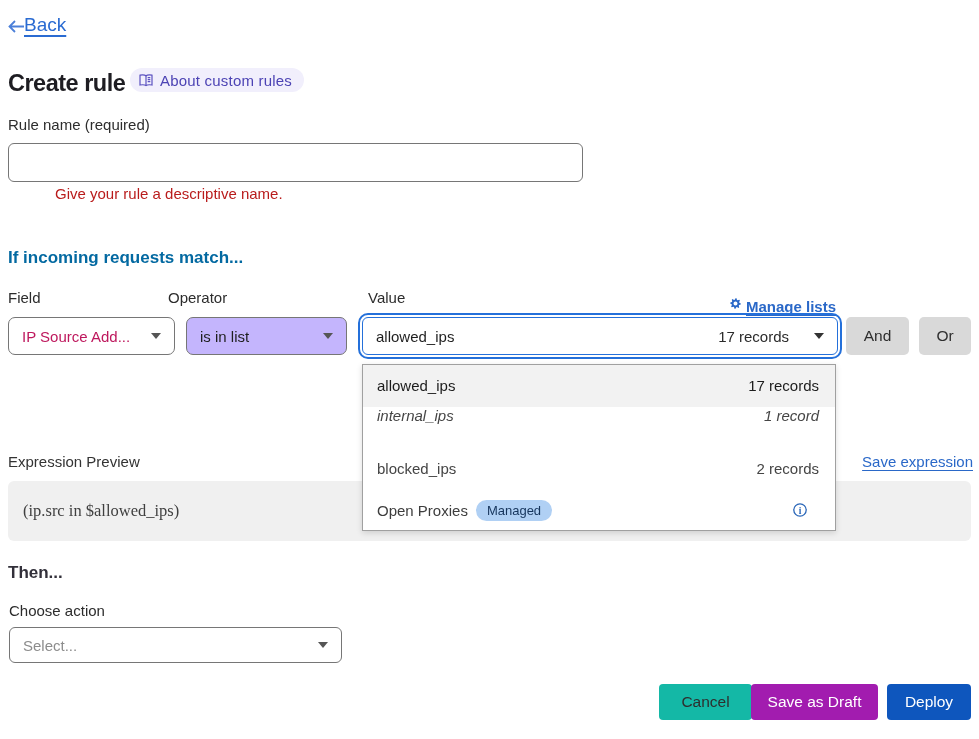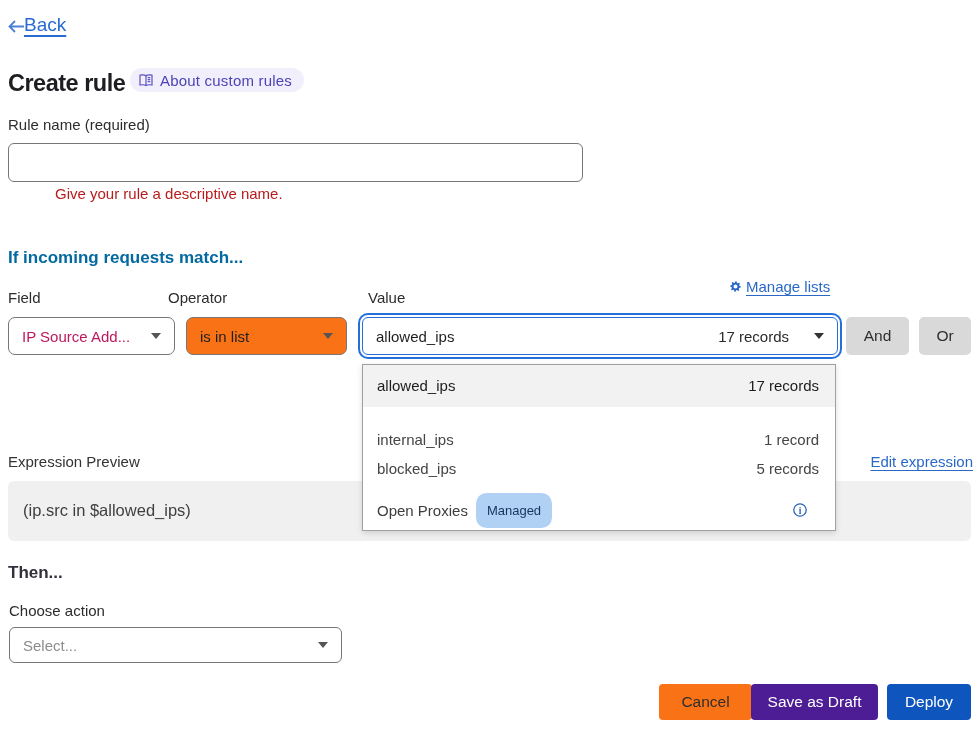--- a/index.html
+++ b/index.html
@@ -33,78 +33,78 @@
   <div class="abs" style="left:8px; top:116px; font-size:15px; color:#2d2d2d;">Rule name (required)</div>
   <div class="abs" style="left:8px; top:143px; width:575px; height:39px; border:1px solid #767676; border-radius:6px; background:#fff;"></div>
   <div class="abs" style="left:8px; top:185px; font-size:15px; color:#b91c1c;margin-left:47px;">Give your rule a descriptive name.</div>
 
   <div class="abs" style="left:8px; top:248px; font-size:17px; font-weight:bold; color:#0369a1;">If incoming requests match...</div>
 
   <div class="abs" style="left:8px; top:289px; font-size:15px; color:#2c2c2c;">Field</div>
   <div class="abs" style="left:168px; top:289px; font-size:15px; color:#2c2c2c;">Operator</div>
   <div class="abs" style="left:368px; top:289px; font-size:15px; color:#2c2c2c;">Value</div>
 
-  <div class="abs" style="left:730px; top:278px; display:flex; align-items:center;">
+  <div class="abs" style="left:730px; top:298px; display:flex; font-weight:bold;">
     <svg width="11" height="11" viewBox="0 0 16 16" style="margin-right:5px;">
       <path fill-rule="evenodd" fill="#2a68c8" d="M8.00 0.30 L9.50 0.45 L10.18 2.73 L11.17 3.26 L13.44 2.56 L14.40 3.72 L13.27 5.82 L13.59 6.89 L15.70 8.00 L15.55 9.50 L13.27 10.18 L12.74 11.17 L13.44 13.44 L12.28 14.40 L10.18 13.27 L9.11 13.59 L8.00 15.70 L6.50 15.55 L5.82 13.27 L4.83 12.74 L2.56 13.44 L1.60 12.28 L2.73 10.18 L2.41 9.11 L0.30 8.00 L0.45 6.50 L2.73 5.82 L3.26 4.83 L2.56 2.56 L3.72 1.60 L5.82 2.73 L6.89 2.41 Z M8 5.1 A2.9 2.9 0 1 0 8 10.9 A2.9 2.9 0 1 0 8 5.1 Z"></path>
     </svg>
     <span style="font-size:15px; color:#2a68c8; text-decoration:underline; text-underline-offset:3px;">Manage lists</span>
   </div>
 
   <div class="abs" style="left:8px; top:317px; width:167px; height:38px; border:1px solid #767676; border-radius:7px; background:#fff; display:flex; align-items:center; padding:0 13px;">
     <span style="font-size:15px; color:#be185d;">IP Source Add...</span>
     <span class="caret" style="margin-left:auto;"></span>
   </div>
 
-  <div class="abs" style="left:186px; top:317px; width:161px; height:38px; border:1px solid #767676; border-radius:7px; background:#f97316; display:flex; align-items:center; padding:0 13px;">
+  <div class="abs" style="left:186px; top:317px; width:161px; height:38px; border:1px solid #767676; border-radius:7px; background:#c4b5fd; display:flex; align-items:center; padding:0 13px;">
     <span style="font-size:15px; color:#1f1f1f;">is in list</span>
     <span class="caret" style="margin-left:auto;"></span>
   </div>
 
   <div class="abs" style="left:362px; top:317px; width:476px; height:38px; border:1.5px solid #2470da; border-radius:6px; background:#fff; outline:2.5px solid #2470da; outline-offset:2.5px; display:flex; align-items:center; padding:0 13px;">
     <span style="font-size:15px; color:#1f1f1f;">allowed_ips</span>
     <span style="margin-left:auto; font-size:15px; color:#2b2b2b;">17 records</span>
     <span class="caret" style="margin-left:25px; border-top-color:#333;"></span>
   </div>
 
   <div class="abs" style="left:846px; top:317px; width:63px; height:38px; background:#d9d9d9; border-radius:5px; display:flex; align-items:center; justify-content:center; font-size:15.5px; color:#2e2e2e;">And</div>
   <div class="abs" style="left:919px; top:317px; width:52px; height:38px; background:#d9d9d9; border-radius:5px; display:flex; align-items:center; justify-content:center; font-size:15.5px; color:#2e2e2e;">Or</div>
 
   <div class="abs" style="left:8px; top:453px; font-size:15px; color:#333;">Expression Preview</div>
-  <div class="abs" style="right:6px; top:453px; font-size:15px; color:#2a68c8;"><span style="text-decoration:underline; text-underline-offset:3px;">Edit expression</span></div>
+  <div class="abs" style="right:6px; top:453px; font-size:15px; color:#2a68c8;"><span style="text-decoration:underline; text-underline-offset:3px;">Save expression</span></div>
   <div class="abs" style="left:8px; top:481px; width:963px; height:60px; background:#f0f0f0; border-radius:6px;"></div>
-  <div class="abs" style="left:23px; top:501px; font-family:Liberation Sans, sans-serif; font-size:16.5px; color:#3f3f3f;">(ip.src in $allowed_ips)</div>
+  <div class="abs" style="left:23px; top:501px; font-family:Liberation Serif, serif; font-size:16.5px; color:#3f3f3f;">(ip.src in $allowed_ips)</div>
 
   <div class="abs" style="left:362px; top:364px; width:474px; height:167px; background:#fff; border:1px solid #a0a0a0; box-shadow:0 2px 6px rgba(0,0,0,0.14); z-index:5;">
     <div style="height:41.5px; background:#f2f2f2; display:flex; align-items:center; padding:0 16px 0 14px;">
       <span style="font-size:15px; color:#1c1c1c;">allowed_ips</span>
       <span style="margin-left:auto; font-size:15px; color:#1c1c1c;">17 records</span>
     </div>
-    <div style="height:41.5px; display:flex; align-items:flex-end; padding:0 16px 0 14px;">
+    <div style="height:41.5px; display:flex; align-items:flex-start; padding:0 16px 0 14px;font-style:italic;">
       <span style="font-size:15px; color:#454545;">internal_ips</span>
       <span style="margin-left:auto; font-size:15px; color:#454545;">1 record</span>
     </div>
     <div style="height:41.5px; display:flex; align-items:center; padding:0 16px 0 14px;">
       <span style="font-size:15px; color:#454545;">blocked_ips</span>
-      <span style="margin-left:auto; font-size:15px; color:#454545;">5 records</span>
+      <span style="margin-left:auto; font-size:15px; color:#454545;">2 records</span>
     </div>
     <div style="height:41.5px; display:flex; align-items:center; padding:0 16px 0 14px;">
       <span style="font-size:15px; color:#3d3d3d;">Open Proxies</span>
-      <span style="margin-left:8px; height:35px; padding:0 11px; border-radius:10.5px; background:#b0d0f4; color:#16355c; font-size:13px; display:flex; align-items:center;">Managed</span>
+      <span style="margin-left:8px; height:21px; padding:0 11px; border-radius:10.5px; background:#b0d0f4; color:#16355c; font-size:13px; display:flex; align-items:center;">Managed</span>
       <svg style="margin-left:auto; margin-right:12px;" width="14" height="14" viewBox="0 0 14 14">
         <circle cx="7" cy="7" r="6.2" fill="none" stroke="#2a66b8" stroke-width="1.3"></circle>
         <text x="7" y="10.6" font-family="Liberation Serif, serif" font-size="9.5" font-weight="bold" fill="#2a66b8" text-anchor="middle">i</text>
       </svg>
     </div>
   </div>
 
   <div class="abs" style="left:8px; top:563px; font-size:17px; font-weight:bold; color:#32303a;">Then...</div>
   <div class="abs" style="left:9px; top:602px; font-size:15px; color:#2c2c2c;">Choose action</div>
   <div class="abs" style="left:9px; top:627px; width:333px; height:36px; border:1px solid #767676; border-radius:6px; background:#fff; display:flex; align-items:center; padding:0 13px;">
     <span style="font-size:15px; color:#8c8c8c;">Select...</span>
     <span class="caret" style="margin-left:auto;"></span>
   </div>
 
-  <div class="abs" style="left:659px; top:684px; width:93px; height:36px; background:#f97316; border-radius:4px; display:flex; align-items:center; justify-content:center; font-size:15.5px; color:#2e2e2e;">Cancel</div>
-  <div class="abs" style="left:751px; top:684px; width:127px; height:36px; background:#4c1d95; border-radius:4px; display:flex; align-items:center; justify-content:center; font-size:15.5px; color:#fff;">Save as Draft</div>
+  <div class="abs" style="left:659px; top:684px; width:93px; height:36px; background:#14b8a6; border-radius:4px; display:flex; align-items:center; justify-content:center; font-size:15.5px; color:#2e2e2e;">Cancel</div>
+  <div class="abs" style="left:751px; top:684px; width:127px; height:36px; background:#a21caf; border-radius:4px; display:flex; align-items:center; justify-content:center; font-size:15.5px; color:#fff;">Save as Draft</div>
   <div class="abs" style="left:887px; top:684px; width:84px; height:36px; background:#0e56bd; border-radius:4px; display:flex; align-items:center; justify-content:center; font-size:15.5px; color:#fff;">Deploy</div>
 
 </div>
 
 </body></html>

